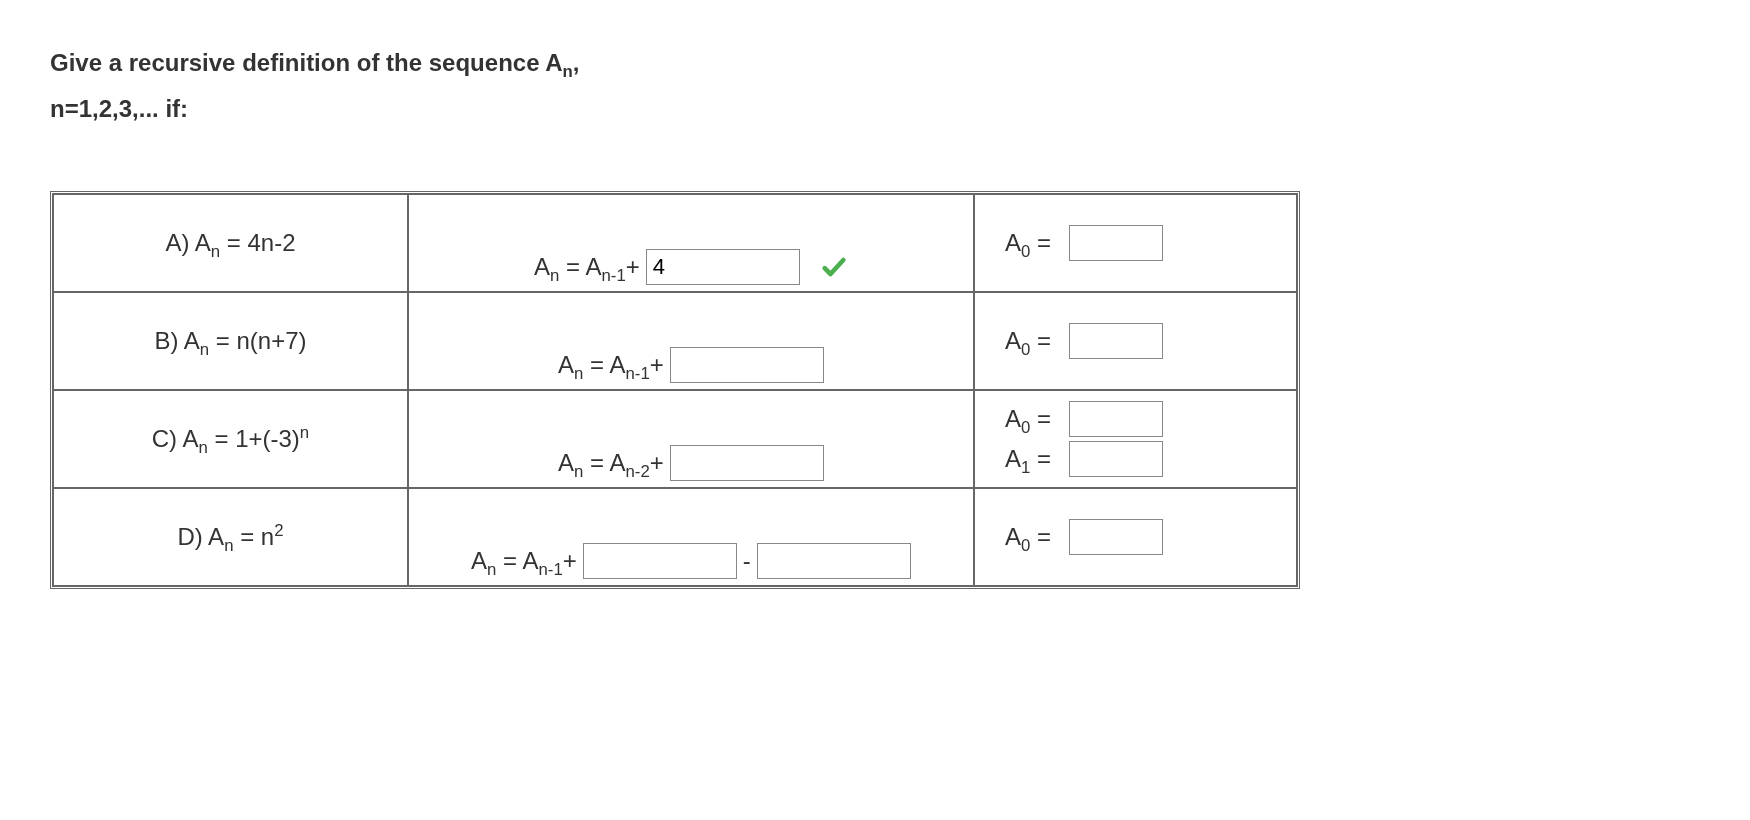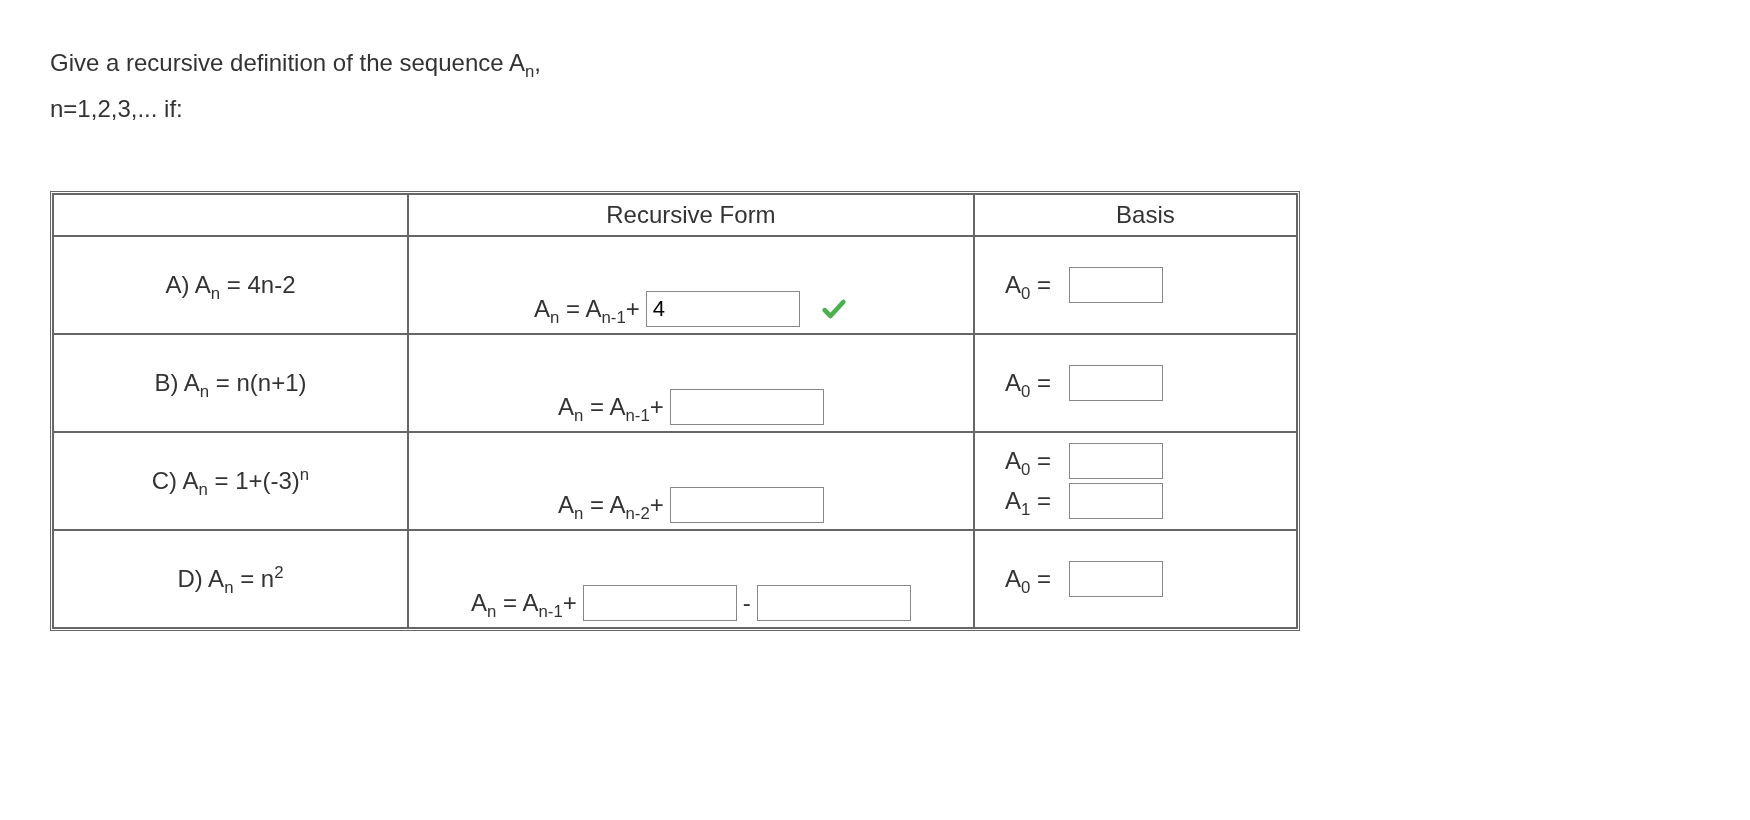--- a/index.html
+++ b/index.html
@@ -4,21 +4,21 @@
 <style>
   body {
     font-family: Verdana, Geneva, sans-serif;
     font-size: 24px;
     color: #333;
     margin: 0;
     padding: 40px 50px;
     background: #fff;
   }
   .prompt {
-    font-weight: normal;
+    font-weight: bold;
     line-height: 1.9;
     margin-bottom: 60px;
   }
   sub, sup {
     font-size: 0.7em;
     line-height: 0;
   }
   table.main {
     border-collapse: separate;
     border-spacing: 0;
@@ -64,25 +64,20 @@
 
 <div class="prompt">
   <span class="nowrap">
     <span>Give a recursive definition of the sequence A</span><sub>n</sub><span>,</span>
   </span><br>
   <span>n=1,2,3,... if:</span>
 </div>
 
 <table class="main">
   <tbody>
-    <tr>
-      <th class="col-left"></th>
-      <th class="col-mid">Recursive Form</th>
-      <th class="col-right" style="text-align:center;">Basis</th>
-    </tr>
 
     <tr>
       <td class="col-left">
         <span class="nowrap"><span>A) A</span><sub>n</sub><span> = 4n-2</span></span>
       </td>
       <td class="col-mid">
         <span class="mid-wrap">
           <span class="nowrap"><span>A</span><sub>n</sub><span> = A</span><sub>n-1</sub><span>+</span></span>
           <input type="text" class="in-wide" value="4" style="">
           <span class="check">
@@ -95,21 +90,21 @@
       <td class="col-right">
         <div class="basis-line">
           <span class="nowrap"><span>A</span><sub>0</sub><span> =</span></span>
           <input type="text" class="in-basis" style="">
         </div>
       </td>
     </tr>
 
     <tr>
       <td class="col-left">
-        <span class="nowrap"><span>B) A</span><sub>n</sub><span> = n(n+1)</span></span>
+        <span class="nowrap"><span>B) A</span><sub>n</sub><span> = n(n+7)</span></span>
       </td>
       <td class="col-mid">
         <span class="mid-wrap">
           <span class="nowrap"><span>A</span><sub>n</sub><span> = A</span><sub>n-1</sub><span>+</span></span>
           <input type="text" class="in-wide" style="">
         </span>
       </td>
       <td class="col-right">
         <div class="basis-line">
           <span class="nowrap"><span>A</span><sub>0</sub><span> =</span></span>

